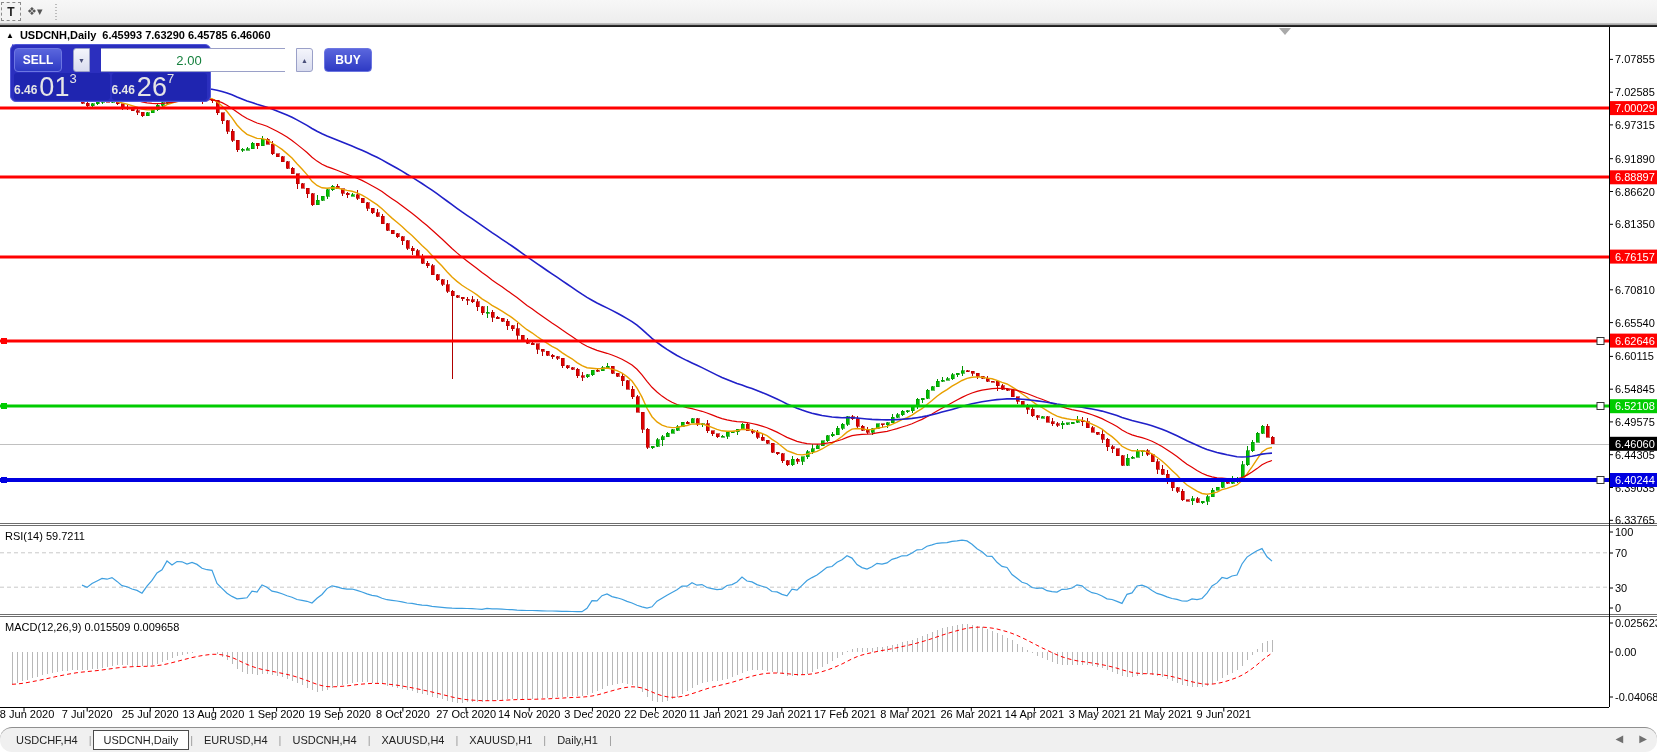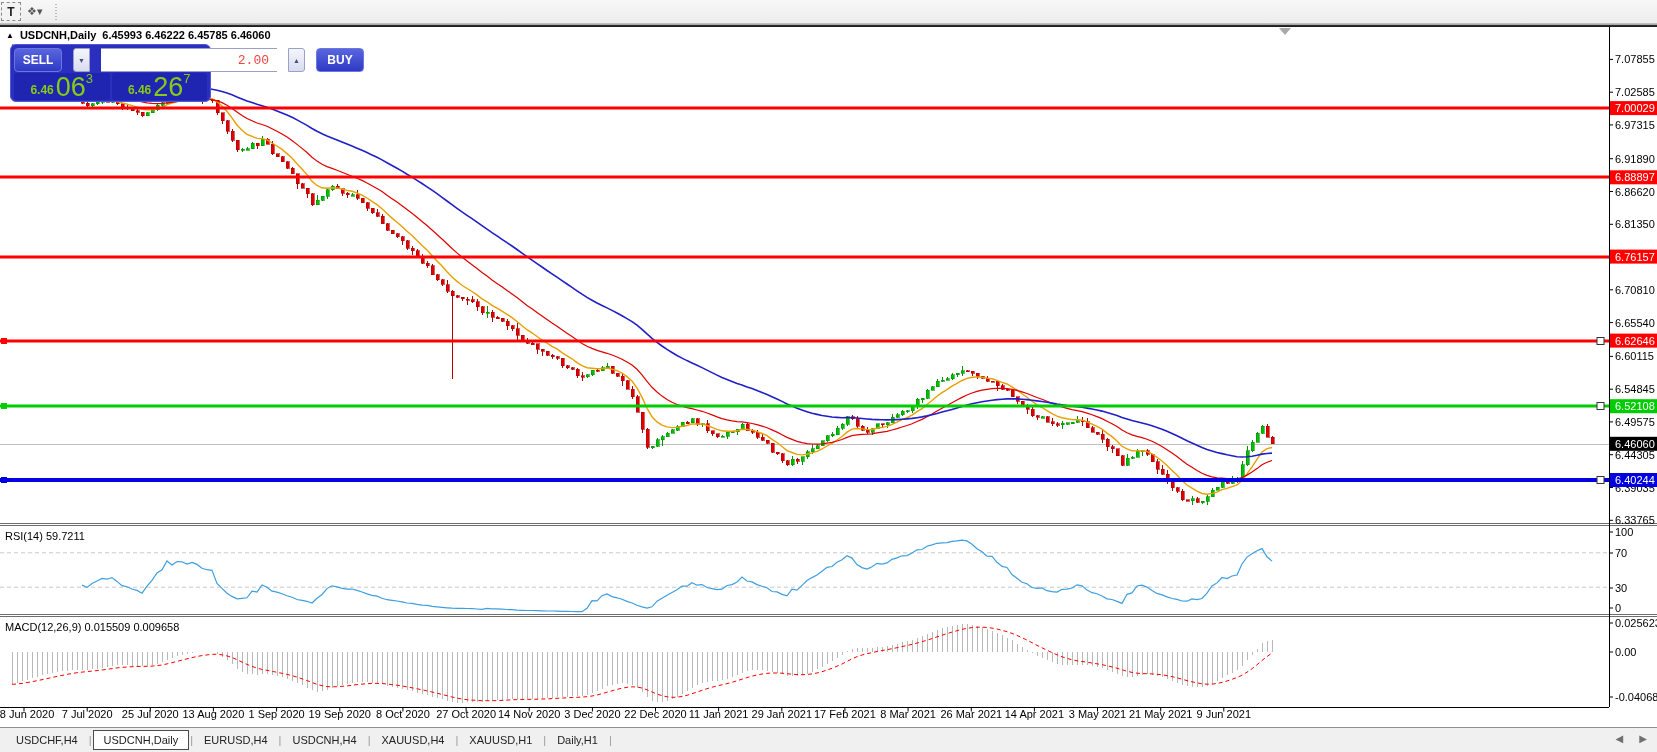--- a/index.html
+++ b/index.html
@@ -38,32 +38,32 @@
                  background:#2b2fbe; border:1px solid #5158d8; border-radius:6px; padding:3px; }
   #qp-row1 { display:flex; height:24px; gap:11px; }
   .qp-btn { flex:0 0 48px; background:linear-gradient(#5a66dd,#2e3ac4); border:1px solid #6c76e2;
             border-radius:4px; color:#fff; font-size:12px; font-weight:bold;
             display:flex; align-items:center; justify-content:center; }
   .spin-btn { flex:0 0 17px; background:linear-gradient(#f4f5fb,#d9dcef); border:1px solid #9aa0c8;
               color:#4a4f7a; font-size:7px; display:flex; align-items:center; justify-content:center; }
   .spin-btn.left { border-radius:3px 0 0 3px; }
   .spin-btn.right{ border-radius:0 3px 3px 0; }
   #vol-input { flex:1; border:1px solid #9aa0c8; border-left:none; border-right:none;
-               font-size:13px; color:#ef4444; text-align:right; padding-right:8px; background:#fff;
-               font-family:Liberation Mono, monospace; }
+               font-size:13px; color:#15803d; text-align:center; padding-right:8px; background:#fff;
+               font-family:Liberation Sans, sans-serif; }
   #qp-row2 { display:flex; height:27px; margin-top:1px; gap:2px; }
-  .qp-price { flex:1; background:#1f25b0; border-radius:3px; color:#84cc16; display:flex;
-              align-items:flex-end; justify-content:center; padding-bottom:1px; }
+  .qp-price { flex:1; background:#1f25b0; border-radius:3px; color:#e5e5e5; display:flex;
+              align-items:flex-end; padding-bottom:1px; }
   .qp-price .small { font-size:12px; font-weight:bold; margin-bottom:2px; }
   .qp-price .big { font-size:27px; line-height:24px; font-weight:400; margin-left:2px; }
   .qp-price .sup { font-size:13px; line-height:10px; align-self:flex-start; margin-top:1px; }
 
   
   #tabbar { position:absolute; left:0; top:727px; width:1657px; height:25px; background:#f0f0f0;
-            border-top:1px solid #8f8f8f; display:flex; align-items:center; padding-left:6px; }
+            border-top:1px solid #8f8f8f; display:flex; align-items:center; padding-left:6px;border-radius:12px; }
   .tab { font-size:11px; color:#222; padding:4px 10px; white-space:nowrap; }
   .tab.active { background:#fff; border:1px solid #4c4c4c; padding:3px 10px; }
   .tab-sep { color:#9a9a9a; font-size:11px; padding:0 1px; }
   #tab-arrows { position:absolute; right:10px; top:733px; display:flex; gap:16px;
                 color:#707070; font-size:10px; }
 </style>
 </head>
 <body>
 
 <div id="app">
@@ -479,35 +479,35 @@
       <span>❖</span>
       <span>▾</span>
     </button>
     <div class="gripper"></div>
   </div>
   <div id="toolbar-edge"></div>
 
   <div id="chart-title">
     <span class="tri">▲</span>
     <span>USDCNH,Daily</span>
-    <span>6.45993 6.46222 6.45785 6.46060</span>
+    <span>6.45993 7.63290 6.45785 6.46060</span>
   </div>
 
   <div id="quote-panel">
     <div id="qp-row1">
       <button class="qp-btn">SELL</button>
       <button class="spin-btn left">▼</button>
       <input id="vol-input" readonly="" value="2.00" style="">
       <button class="spin-btn right">▲</button>
       <button class="qp-btn">BUY</button>
     </div>
     <div id="qp-row2">
       <div class="qp-price">
         <span class="small">6.46</span>
-        <span class="big">06</span>
+        <span class="big">01</span>
         <span class="sup">3</span>
       </div>
       <div class="qp-price">
         <span class="small">6.46</span>
         <span class="big">26</span>
         <span class="sup">7</span>
       </div>
     </div>
   </div>
 

